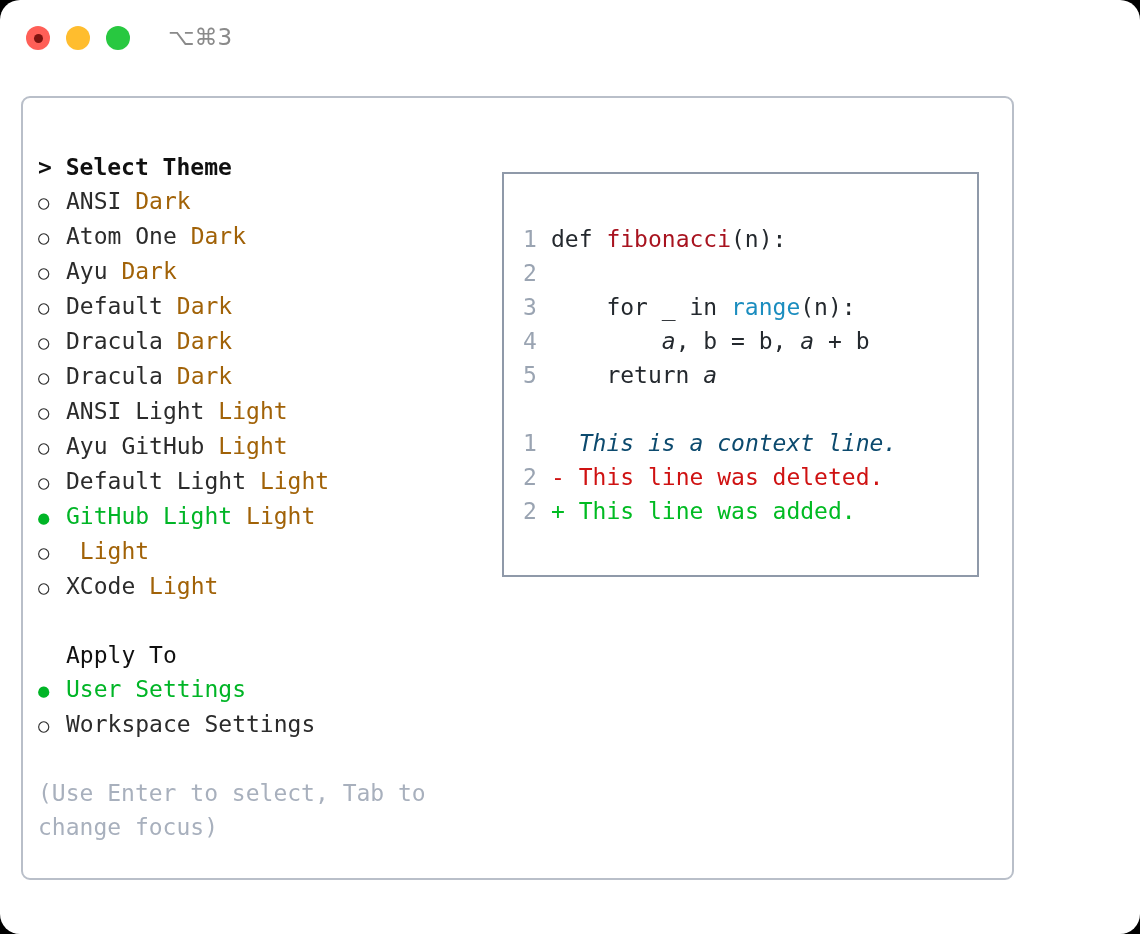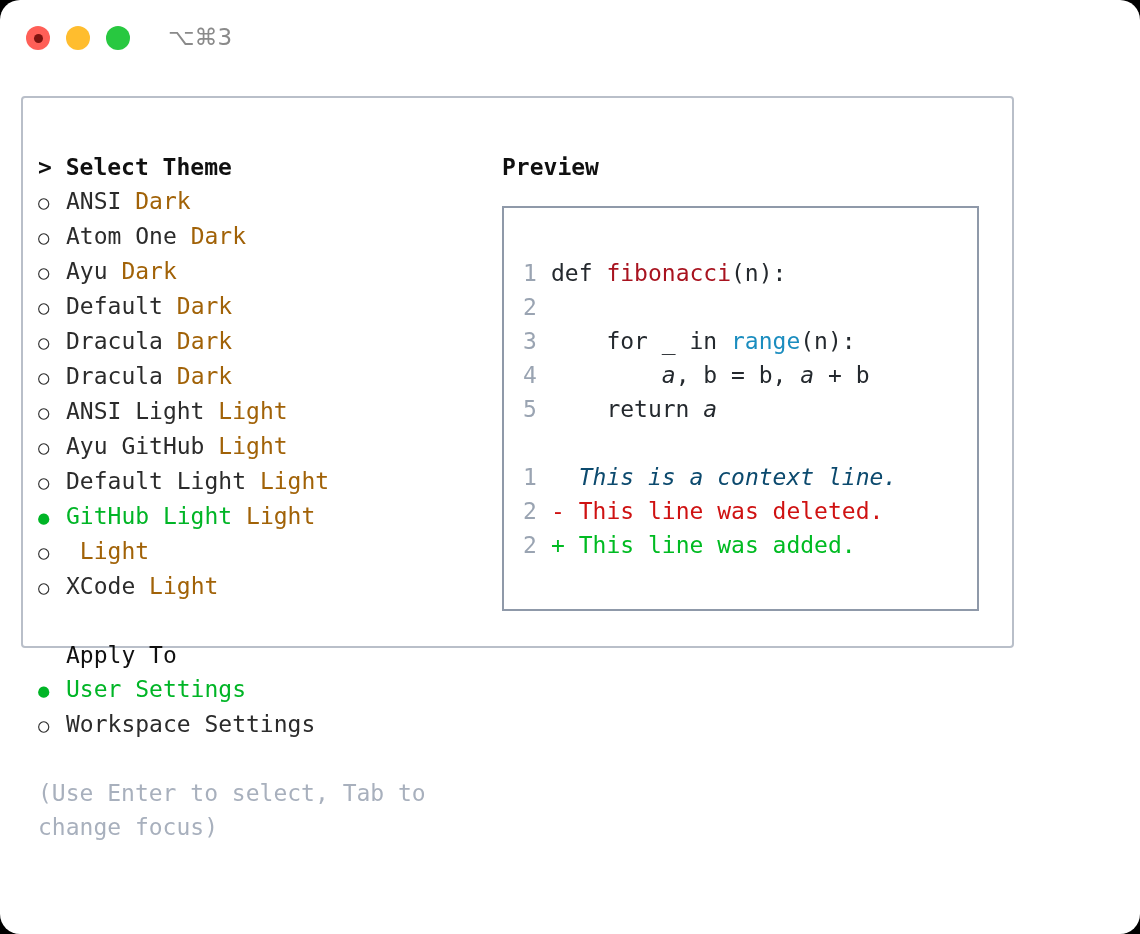--- a/index.html
+++ b/index.html
@@ -54,23 +54,23 @@
     left: 168px; top: 24px;
     font-size: 23px;
     color: #8a8a8a;
     letter-spacing: 0px;
     font-family: "DejaVu Sans", "Liberation Sans", sans-serif;
   }
   
   .panel {
     position: absolute;
     left: 21px; top: 96px;
-    width: 993px; height: 552px;
+    width: 993px; height: 784px;
     border: 2px solid #b9bfc9;
-    border-radius: 4px;
+    border-radius: 9px;
     background: #ffffff;
     padding-left: 6px;
   }
   .cols {
     position: absolute;
     left: 0; top: 0;
     width: 100%; height: 100%;
   }
   
   .left-col {
@@ -204,21 +204,20 @@
 
         <div id="apply-list">
             <div class="opt-row selected"><span class="marker sel">●</span><span class="opt-label">User Settings</span></div>
             <div class="opt-row"><span class="marker">○</span><span class="opt-label">Workspace Settings</span></div>
           </div>
 
         <div class="hint">(Use Enter to select, Tab to change focus)</div>
       </div>
 
       <div class="right-col">
-        <div class="preview-head">Preview</div>
 
         <div class="preview-box">
           <div id="code-block">
               <div class="code-line"><span class="ln">1</span><span class="code-body"><span class="code-body">def </span><span class="tok-fn">fibonacci</span><span class="code-body">(n):</span></span></div>
               <div class="code-line"><span class="ln">2</span></div>
               <div class="code-line"><span class="ln">3</span><span class="code-body"><span class="code-body">    for _ in </span><span class="tok-kw">range</span><span class="code-body">(n):</span></span></div>
               <div class="code-line"><span class="ln">4</span><span class="code-body"><span class="code-body">        </span><span class="code-body tok-var">a</span><span class="code-body">, b = b, </span><span class="code-body tok-var">a</span><span class="code-body"> + b</span></span></div>
               <div class="code-line"><span class="ln">5</span><span class="code-body"><span class="code-body">    return </span><span class="code-body tok-var">a</span></span></div>
             </div>
           <div class="blank-line"></div>

